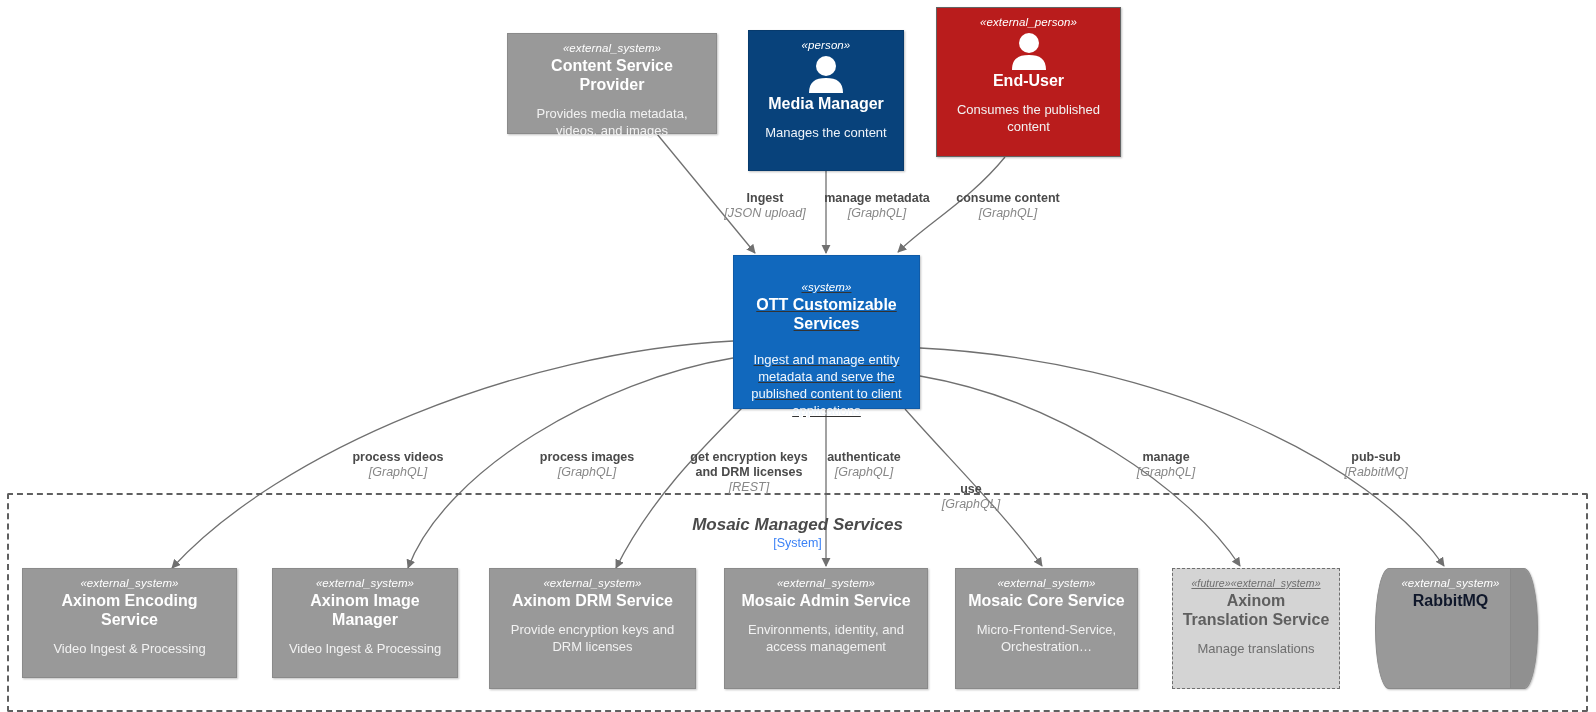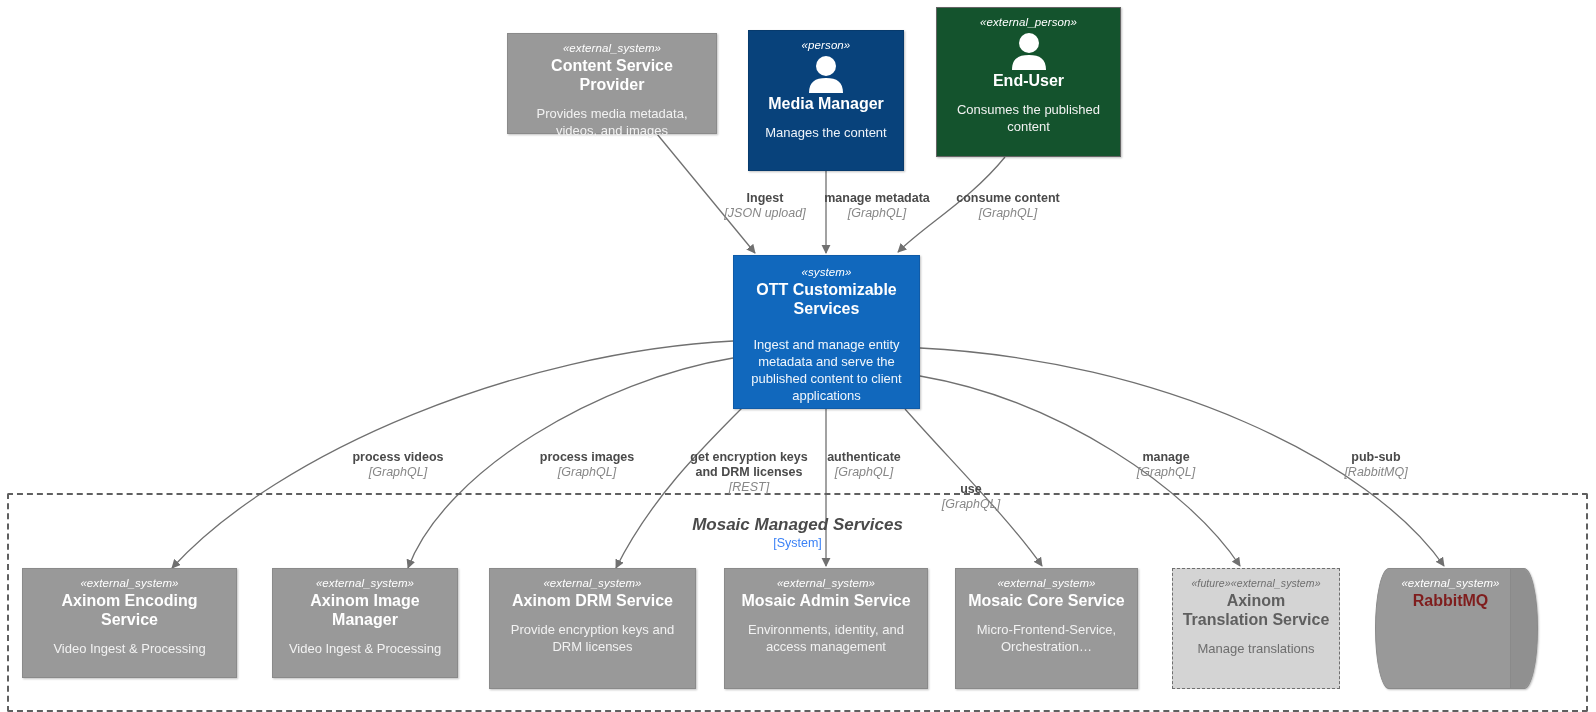--- a/index.html
+++ b/index.html
@@ -30,51 +30,51 @@
     font-size:13px;line-height:17px;margin-top:11px;
   }
 
   
   .ext-sys{background:#999999;border-color:#8a8a8a;}
   .ext-sys .stereo{color:#ffffff;}
   .ext-sys .name{color:#ffffff;}
   .ext-sys .desc{color:#f2f2f2;}
 
   
-  .ext-person{background:#14532d;border-color:#636363;}
+  .ext-person{background:#b91c1c;border-color:#636363;}
   .ext-person .stereo{color:#ffffff;}
   .ext-person .name{color:#ffffff;}
   .ext-person .desc{color:#f2f2f2;}
 
   
   .person{background:#08427b;border-color:#073a6c;margin-top:20px;}
   .person .stereo{color:#ffffff;}
   .person .name{color:#ffffff;}
   .person .desc{color:#eef3f9;}
 
   
   .system{background:#1168bd;border-color:#0f5ba8;}
   .system .stereo{color:#ffffff;}
   .system .name{color:#ffffff;}
   .system .desc{color:#f0f6fc;}
 
   
   .future{background:#d4d4d4;border:1px dashed #6f6f6f;box-shadow:none;}
-  .future .stereo{color:#6e6e6e;}
+  .future .stereo{color:#6e6e6e;text-decoration:underline;}
   .future .name{color:#5f5f5f;}
   .future .desc{color:#6e6e6e;}
 
   
   .queue{
     background:#999999;border:1px solid #8a8a8a;
     border-radius:14px/50%;
     box-shadow:1px 1px 2px rgba(0,0,0,.25);
   }
   .queue .stereo{color:#ffffff;}
-  .queue .name{color:#7f1d1d;}
+  .queue .name{color:#0f172a;}
   .queue .desc{color:#f2f2f2;}
   .queue-cap{
     position:absolute;right:0;top:0;height:100%;width:26px;
     border-left:1px solid #8a8a8a;border-radius:0 14px 14px 0/0 50% 50% 0;
     background:rgba(0,0,0,.06);pointer-events:none;
   }
 
   
   .person-glyph{display:block;margin:2px auto 1px auto;}
 
@@ -150,21 +150,21 @@
   <div class="node ext-person" style="left:936px;top:7px;width:185px;height:150px;">
     <span class="stereo">«external_person»</span>
     <svg class="person-glyph" width="42" height="38" viewBox="0 0 42 38" xmlns="http://www.w3.org/2000/svg">
       <circle cx="21" cy="11" r="10" fill="#ffffff"></circle>
       <path d="M 4 38 C 4 27 10 23 21 23 C 32 23 38 27 38 38 Z" fill="#ffffff"></path>
     </svg>
     <span class="name">End-User</span>
     <span class="desc">Consumes the published content</span>
   </div>
 
-  <div class="node system" style="left:733px;top:255px;width:187px;height:154px;padding-top:9px;">
+  <div class="node system" style="left:733px;top:255px;width:187px;height:154px;padding-top:24px;text-decoration:underline;">
     <span class="stereo">«system»</span>
     <span class="name">OTT Customizable Services</span>
     <span class="desc" style="margin-top:18px;">Ingest and manage entity metadata and serve the published content to client applications</span>
   </div>
 
   <div class="node ext-sys" style="left:22px;top:568px;width:215px;height:110px;">
     <span class="stereo">«external_system»</span>
     <span class="name">Axinom Encoding Service</span>
     <span class="desc">Video Ingest &amp; Processing</span>
   </div>

